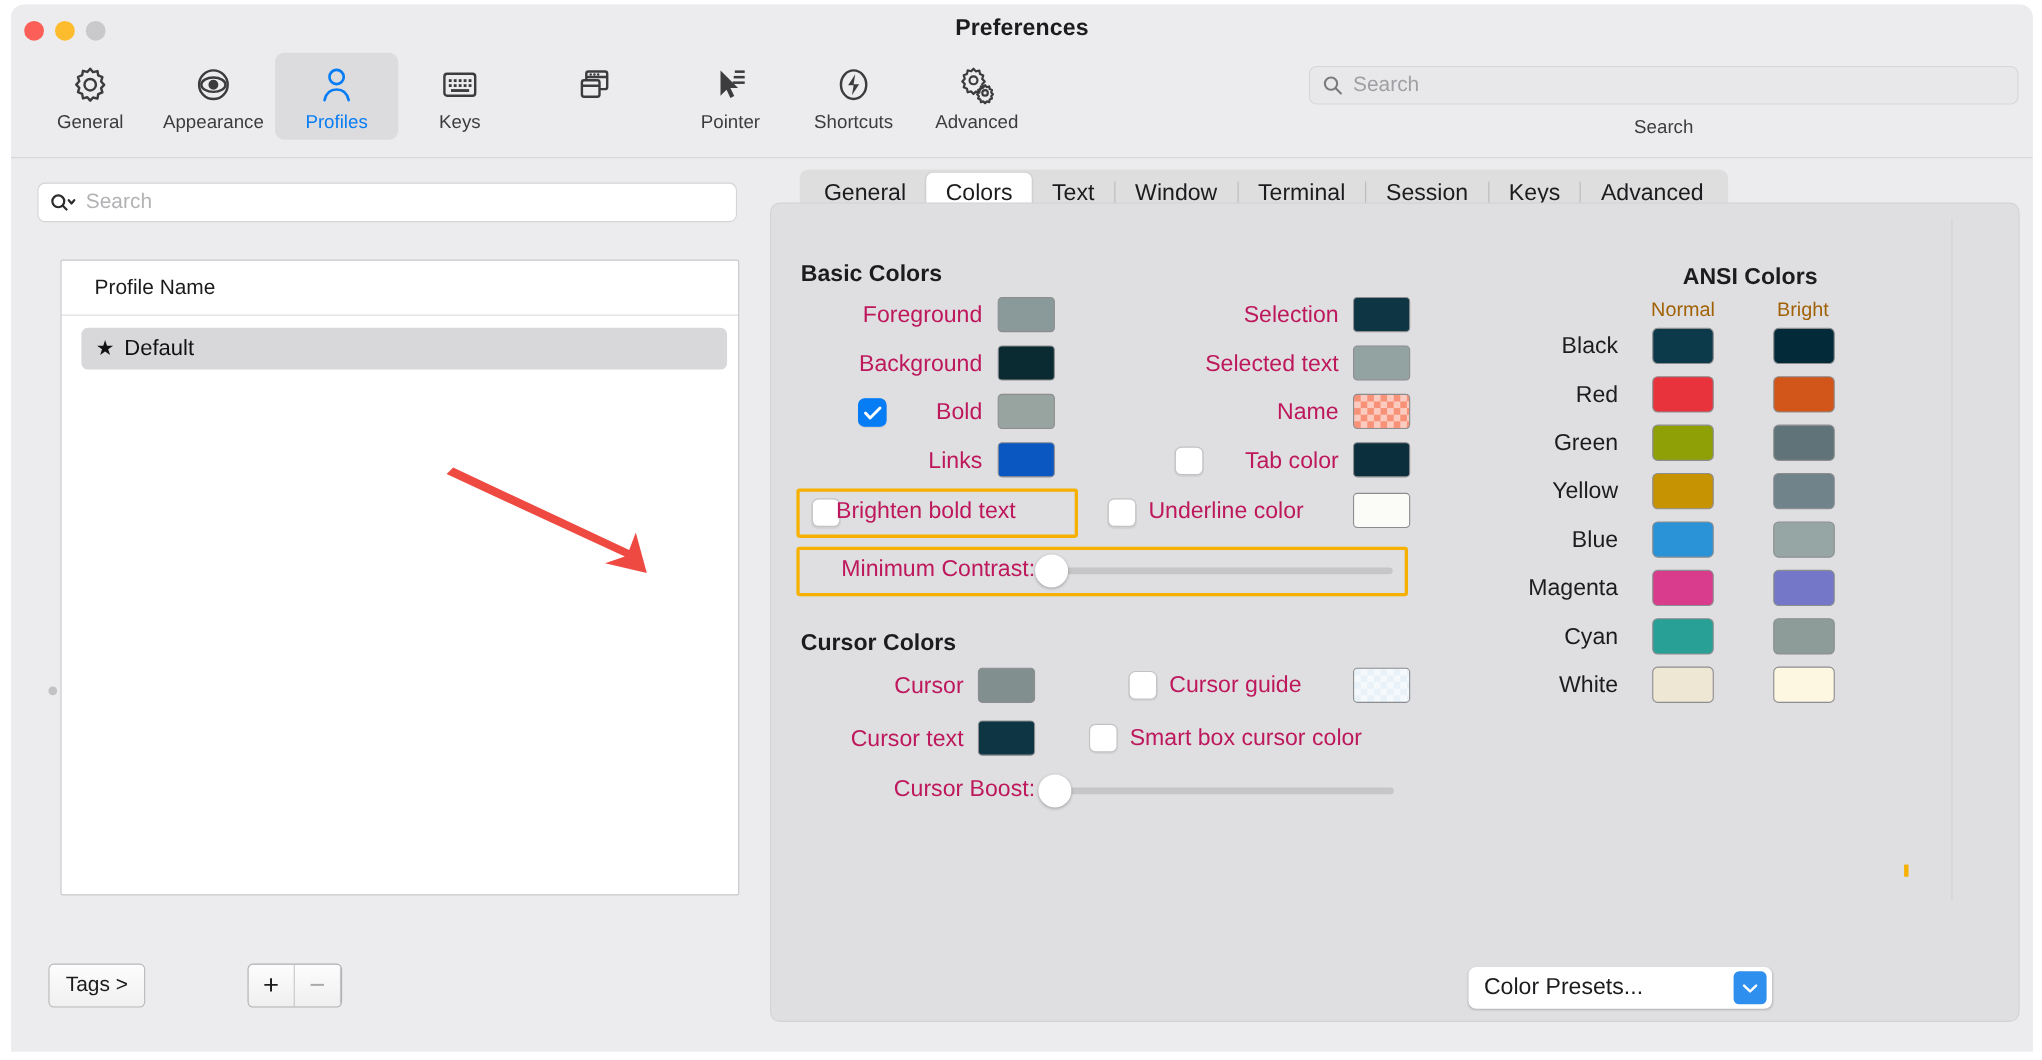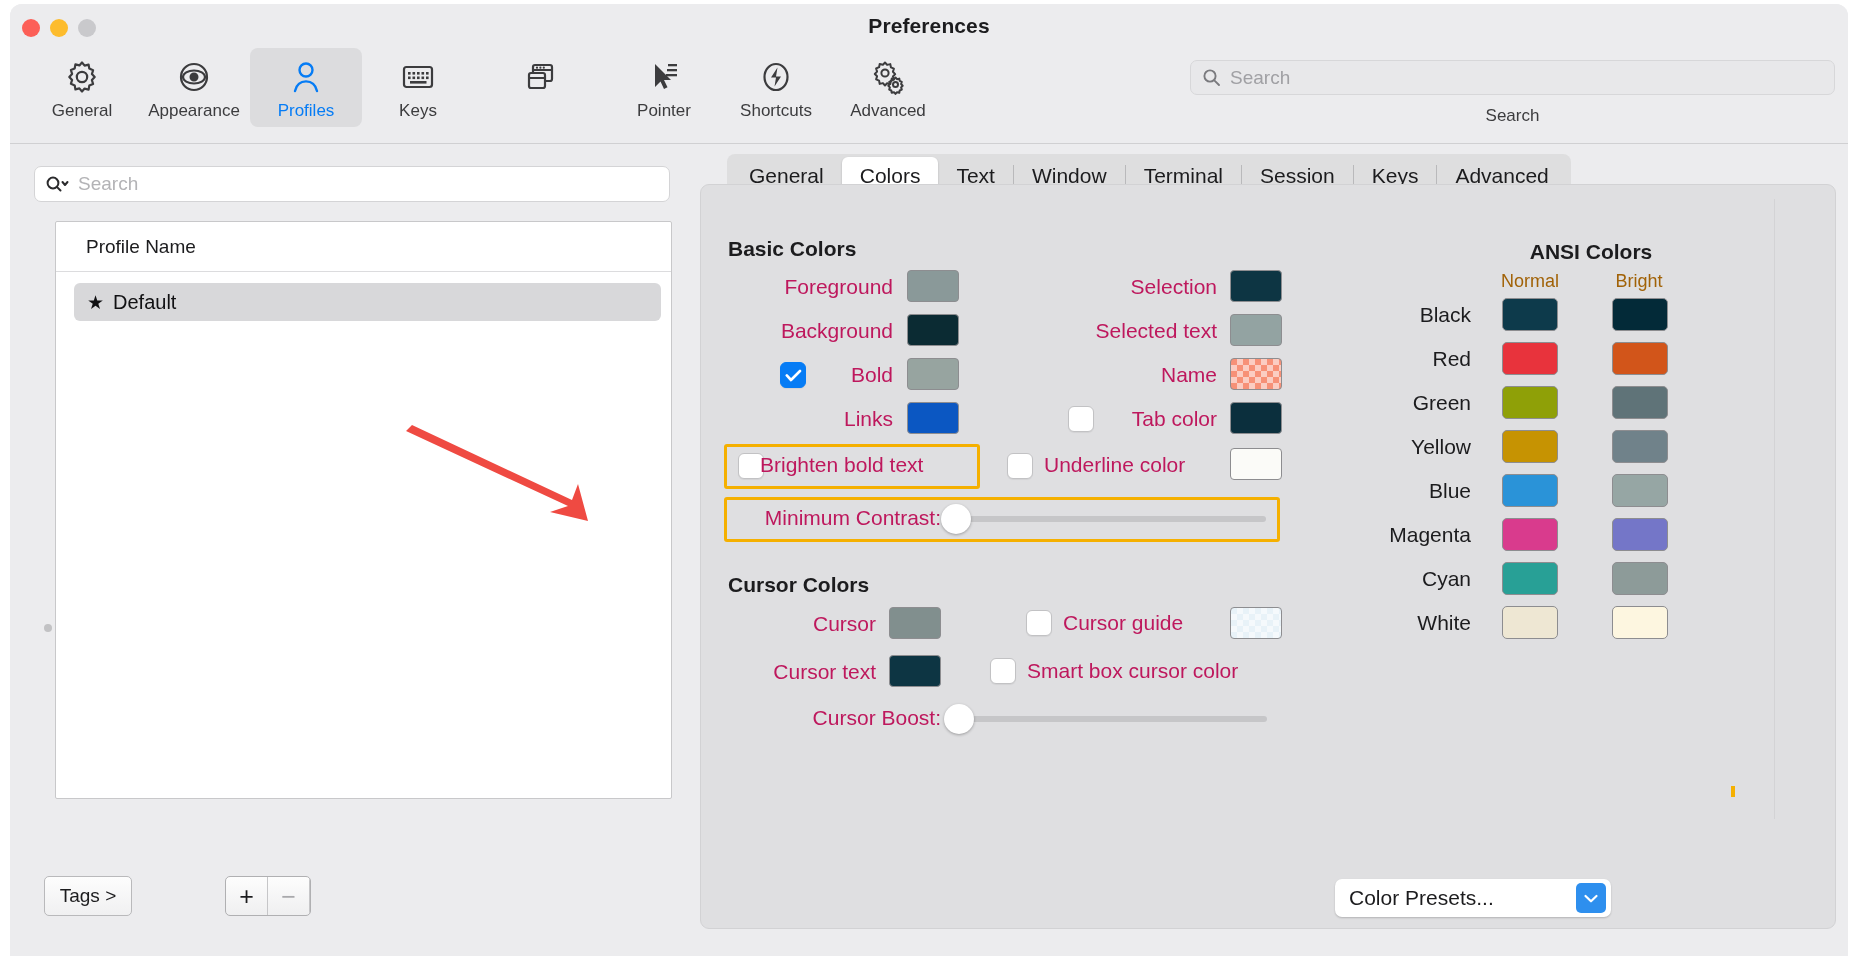--- a/index.html
+++ b/index.html
@@ -88,21 +88,21 @@
     width: 636px; height: 36px; margin: 12px 0 0 12px;
     background: #ffffff;
     border: 1px solid #d4d4d6;
     border-radius: 7px;
     display: flex; align-items: center; gap: 7px;
     padding: 0 10px;
   }
   .profile-search .ph { font-size: 19px; color: #b3b3b6; }
 
   .list-box {
-    margin: 19px 0 0 33px;
+    margin: 34px 0 0 33px;
     width: 617px; height: 578px;
     background: #ffffff;
     border: 1px solid #c8c8ca;
     border-radius: 2px;
     overflow: hidden;
   }
   .list-header {
     height: 50px;
     display: flex; align-items: center;
     padding-left: 30px;

